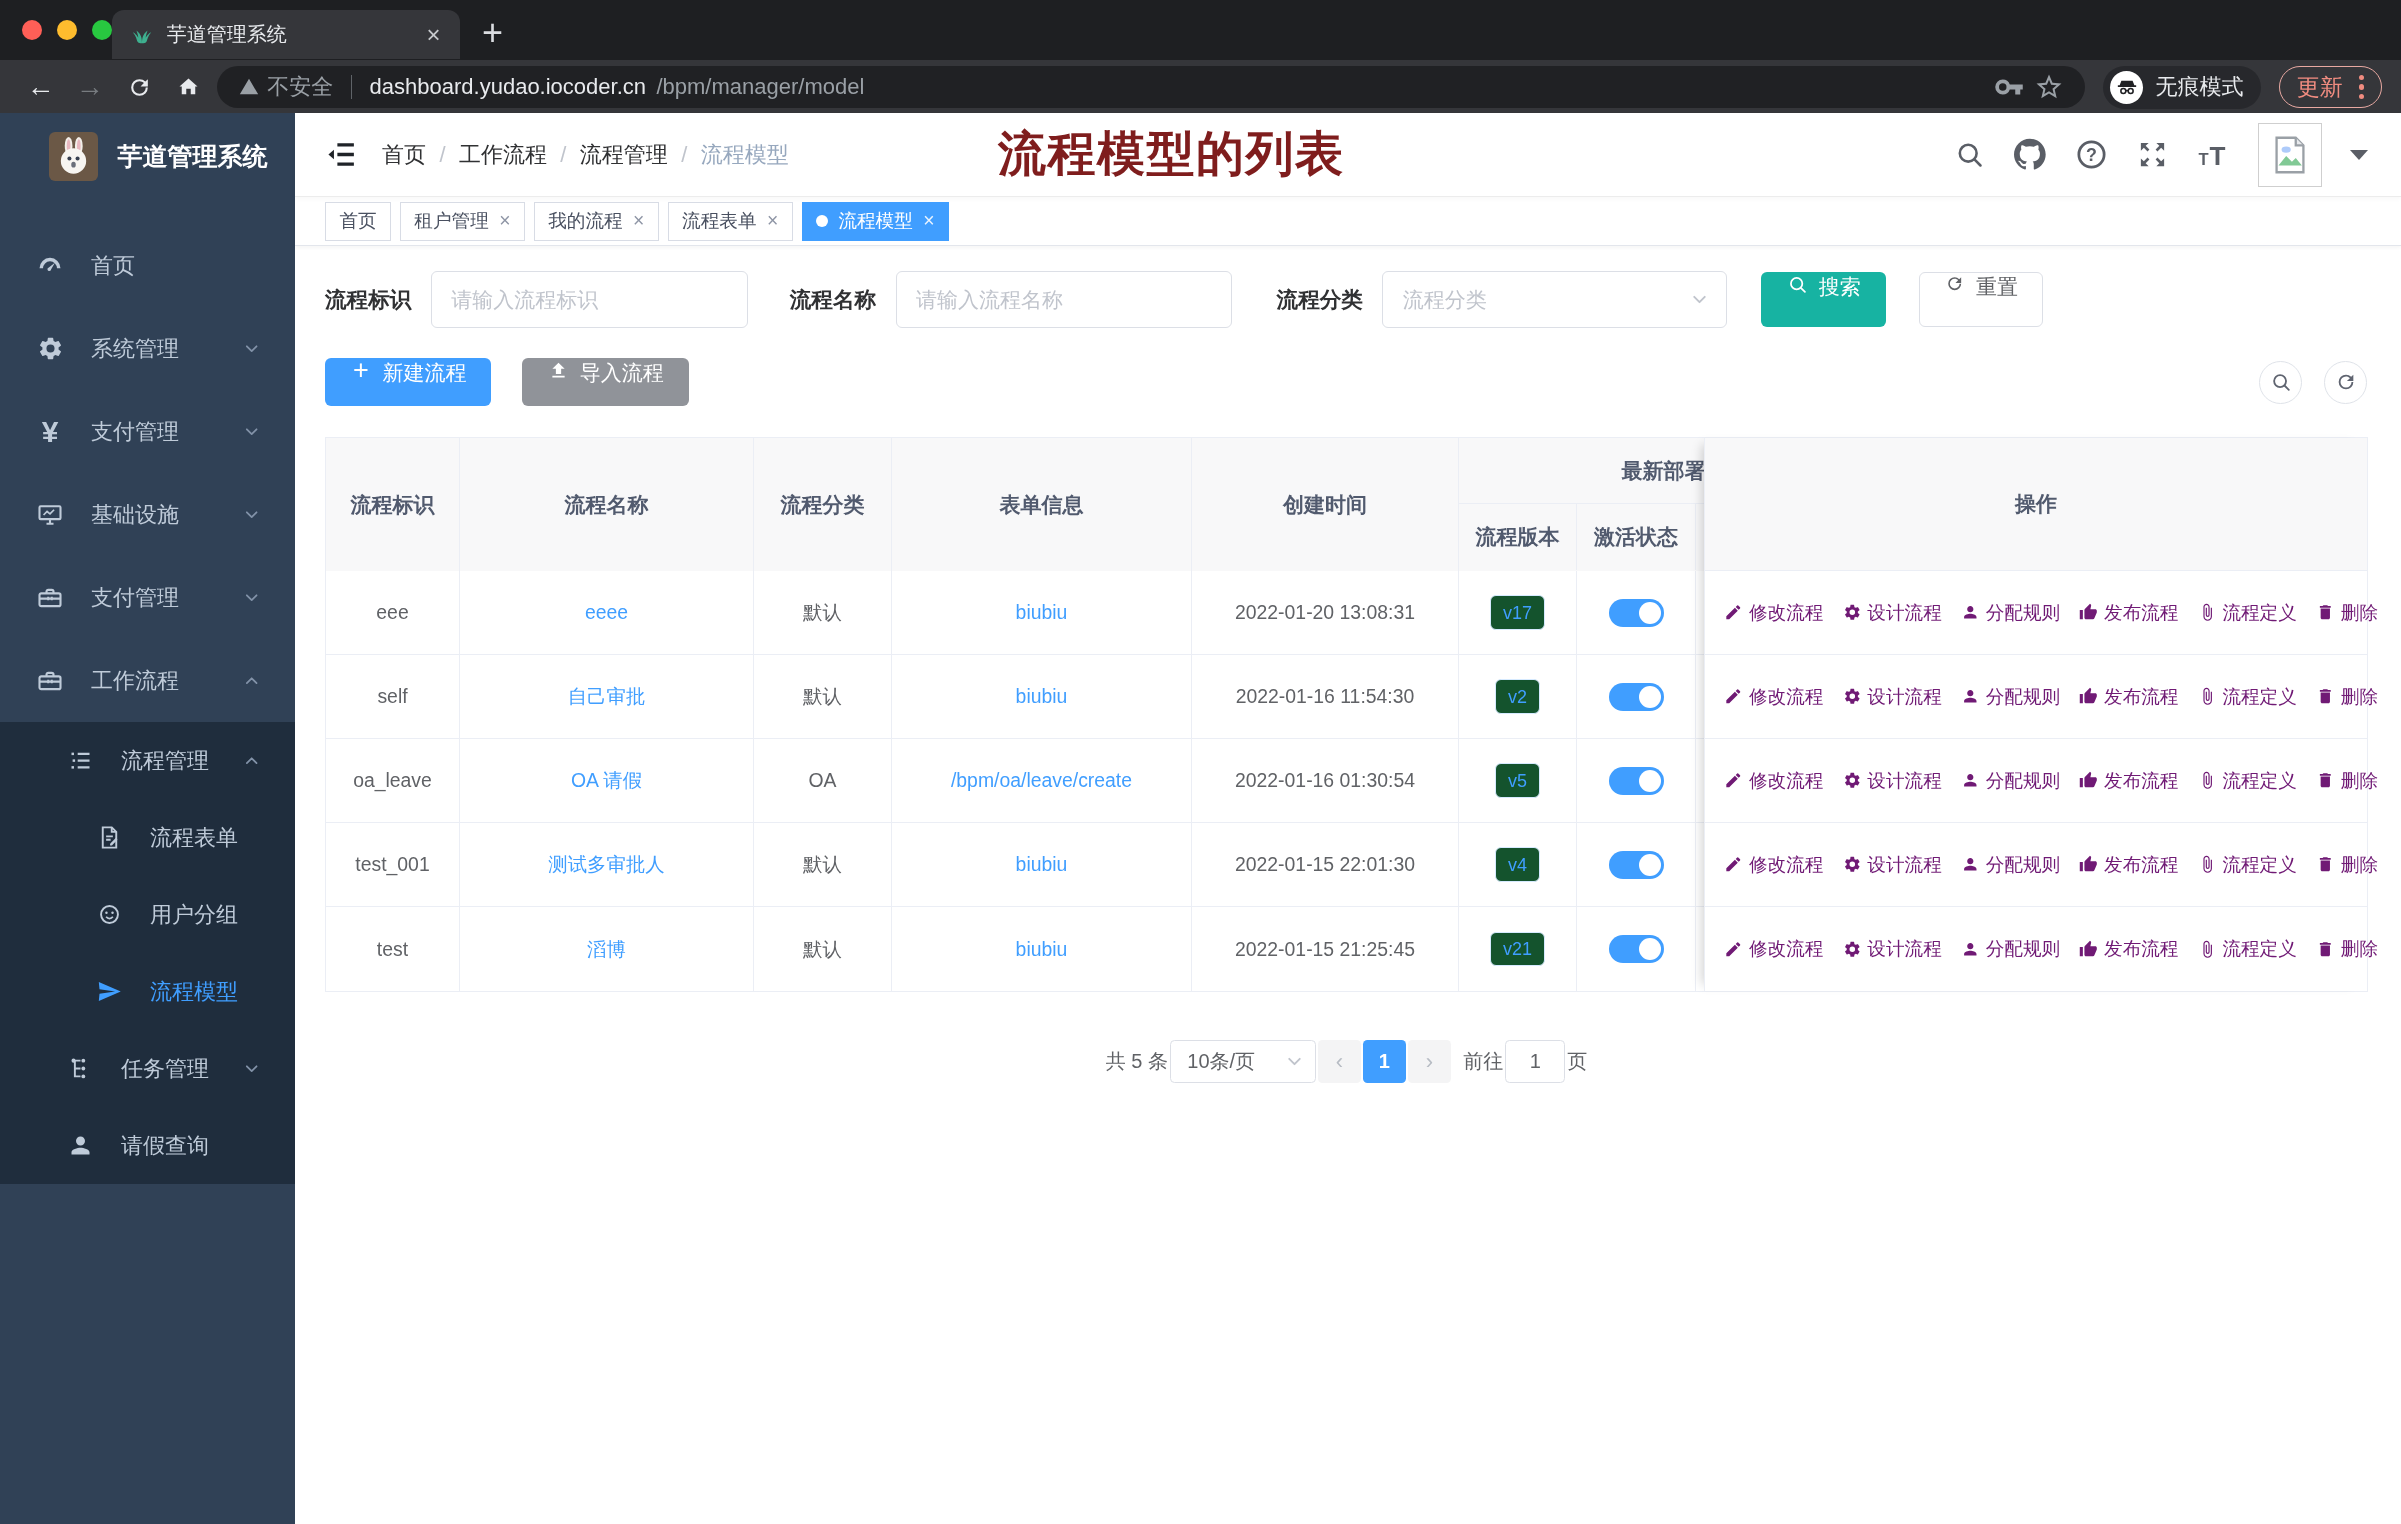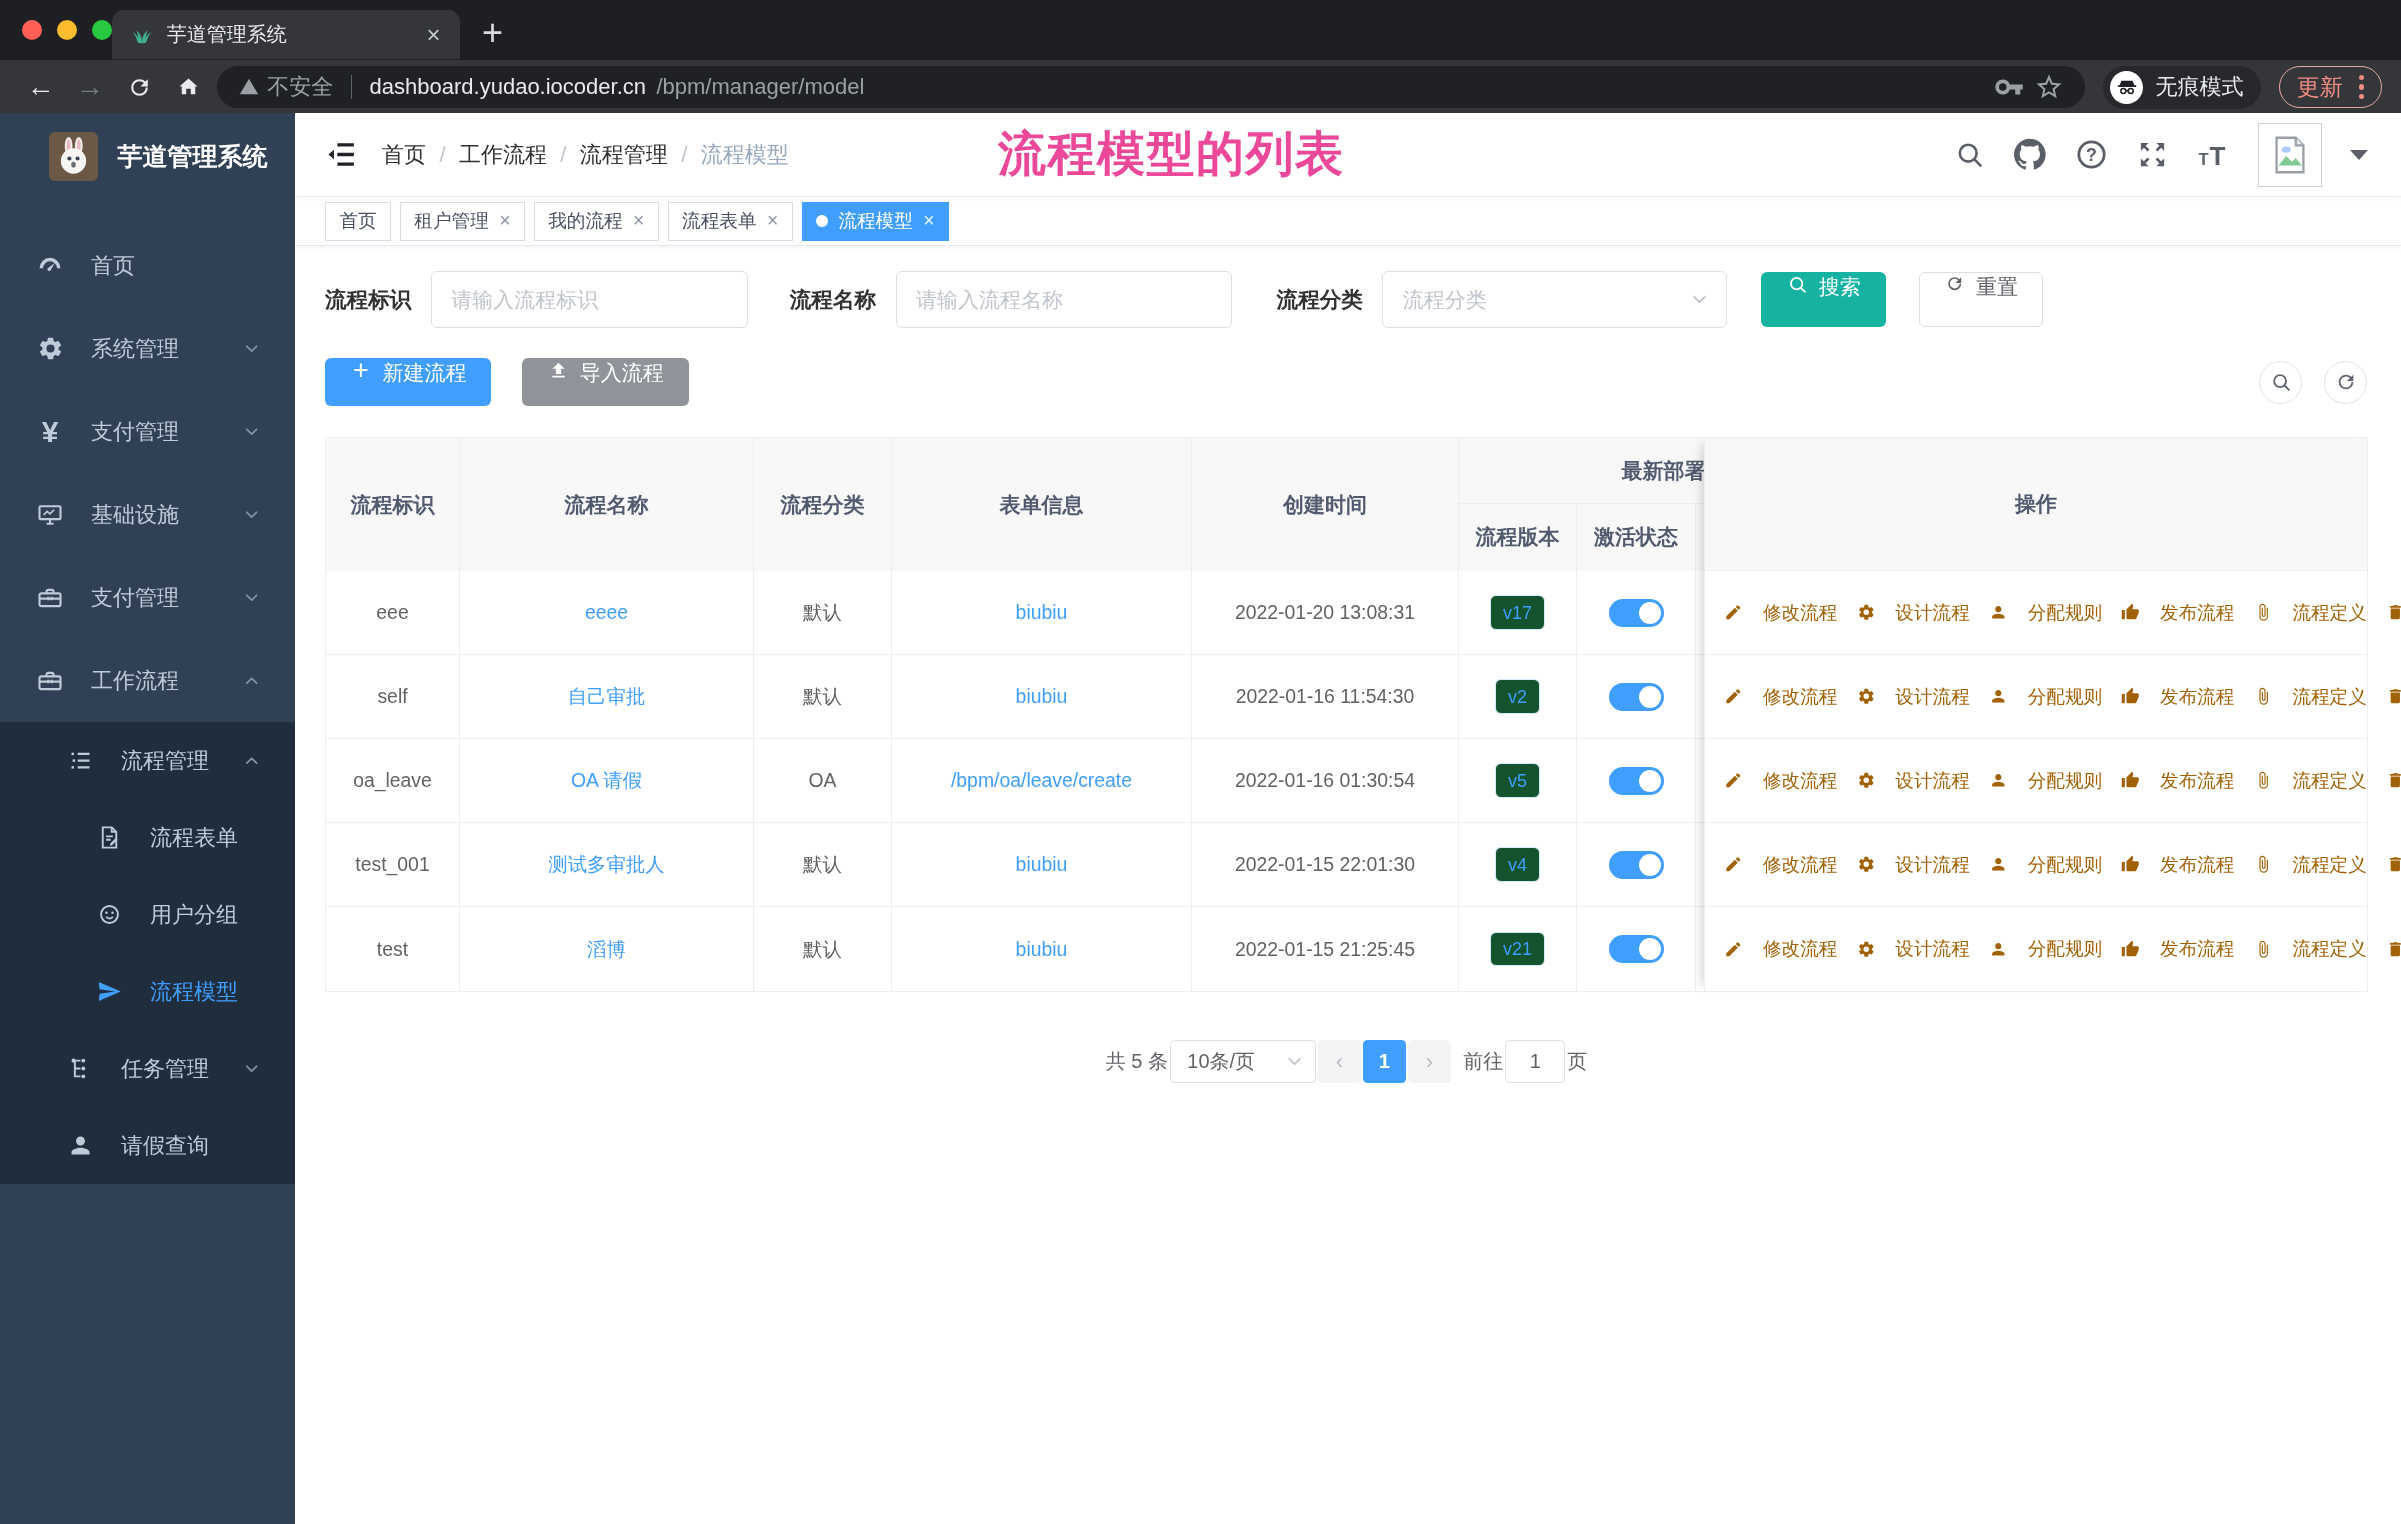--- a/index.html
+++ b/index.html
@@ -61,21 +61,21 @@
 
   
   .mheader { height:84px; display:flex; align-items:center; padding:0 33px 0 30px;
              border-bottom:0.7px solid #ececec; position:relative; flex-shrink:0;
              box-shadow:0 1.5px 4.5px rgba(0,0,0,.03); }
   .fold-ic { width:33px; height:33px; color:#1f2328; margin-right:24px; }
   .breadcrumb { display:flex; align-items:center; gap:13.4px; font-size:22px; color:#303133; }
   .bc-sep { color:#c0c4cc; }
   .bc-last { color:#97a8be; }
   .annotation { position:absolute; left:703px; top:9px; font-size:48px; font-weight:900;
-                color:#ec4899; letter-spacing:1.5px; white-space:nowrap; }
+                color:#7f1d1d; letter-spacing:1.5px; white-space:nowrap; }
   .hicons { margin-left:auto; display:flex; align-items:center; gap:28px; color:#5a5e66; }
   .hic { width:33px; height:33px; display:flex; align-items:center; justify-content:center; }
   .avatar-box { width:64px; height:64px; border:1.5px solid #cfcfcf; background:#fff; display:flex;
                 align-items:center; justify-content:center; }
   .avatar-box svg { width:46px; height:46px; }
   .caret-down { width:0; height:0; border-left:9px solid transparent; border-right:9px solid transparent;
                 border-top:10.4px solid #5a5e66; }
 
   
   .tagsbar { height:49px; display:flex; align-items:center; gap:9px; padding:0 30px;
@@ -141,21 +141,21 @@
                    border-radius:50%; background:#fff; }
 
   
   .ops { position:absolute; top:0; right:0; bottom:0; width:663px; background:#fff;
          box-shadow:-9px 0 10.4px -7.4px rgba(0,0,0,.18); }
   .ops-h { height:133px; background:#f8f8f9; border-left:0.7px solid #ebeef5; border-bottom:0.7px solid #ebeef5;
            display:flex; align-items:center; justify-content:center; font-weight:bold; font-size:21px; color:#515a6e; }
   .ops-r { height:84px; border-left:0.7px solid #ebeef5; border-bottom:0.7px solid #ebeef5;
            display:flex; align-items:center; gap:19.4px; padding-left:19.4px; }
   .ops-r:last-child { border-bottom:none; }
-  .oplink { display:flex; align-items:center; gap:20px; color:#a16207; font-size:18.6px; cursor:pointer; white-space:nowrap; }
+  .oplink { display:flex; align-items:center; gap:6px; color:#701a75; font-size:18.6px; cursor:pointer; white-space:nowrap; }
   .oplink svg { width:18.6px; height:18.6px; flex-shrink:0; }
 
   
   .pagination { width:2043px; margin-top:48px; display:flex; align-items:center; justify-content:center;
                 gap:2px; font-size:20px; color:#606266; }
   .psel { width:146px; height:43px; border:0.7px solid #dcdfe6; border-radius:4.5px; display:flex;
           align-items:center; justify-content:space-between; padding:0 10.4px 0 16.4px; color:#606266; }
   .pbtn { min-width:43px; height:43px; border-radius:4.5px; background:#f4f4f5; color:#b7bcc4;
           display:flex; align-items:center; justify-content:center; font-size:22px; }
   .pbtn.cur { background:#409eff; color:#fff; font-weight:bold; font-size:20px; }

